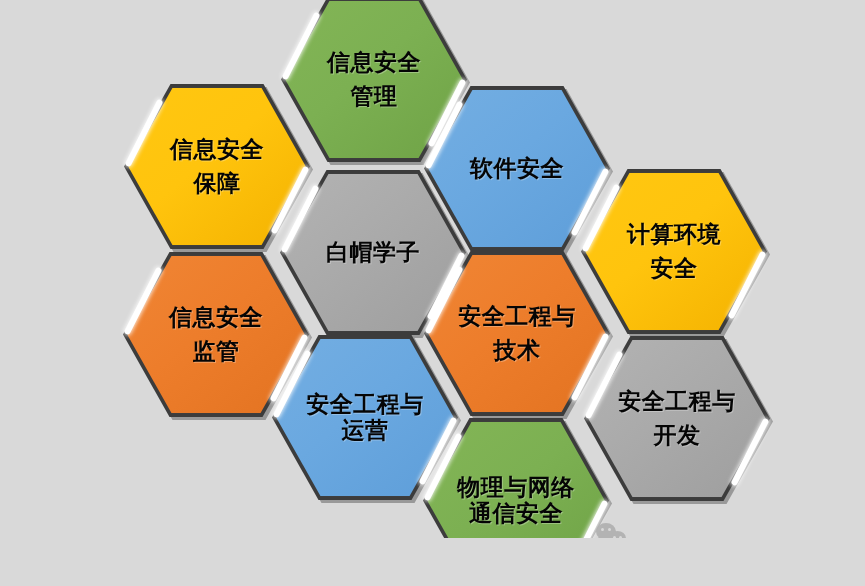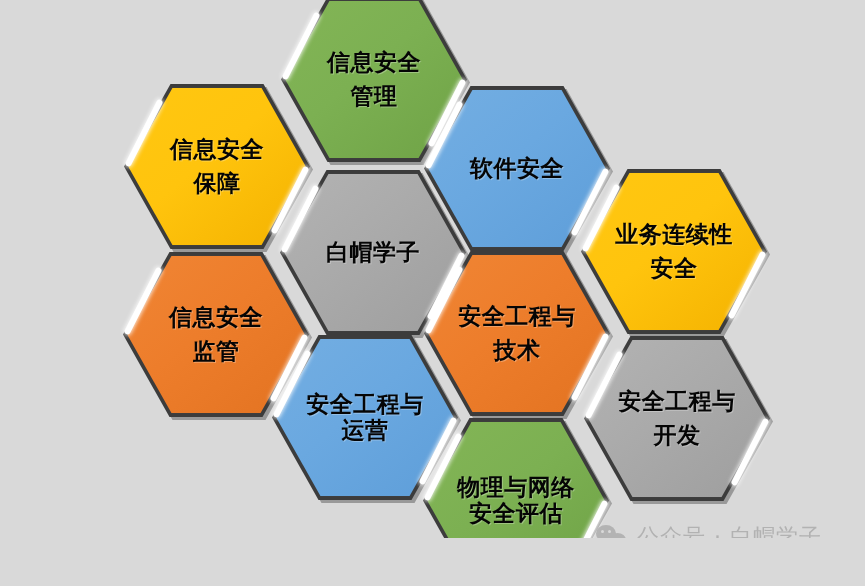--- a/index.html
+++ b/index.html
@@ -208,21 +208,21 @@
         <span class="gloss-tl"></span>
         <span class="gloss-br"></span>
         <div class="hex-label">白帽学子</div>
       </div>
       <div class="hex c-amber" style="left: 581px; top: 169px;">
         <div class="hex-shadow"></div>
         <div class="hex-outline"></div>
         <div class="hex-face"></div>
         <span class="gloss-tl"></span>
         <span class="gloss-br"></span>
-        <div class="hex-label">业务连续性
+        <div class="hex-label">计算环境
 安全</div>
       </div>
       <div class="hex c-orange" style="left: 123px; top: 252px;">
         <div class="hex-shadow"></div>
         <div class="hex-outline"></div>
         <div class="hex-face"></div>
         <span class="gloss-tl"></span>
         <span class="gloss-br"></span>
         <div class="hex-label">信息安全
 监管</div>
@@ -254,31 +254,30 @@
         <div class="hex-label">安全工程与
 开发</div>
       </div>
       <div class="hex c-green tight" style="left: 423px; top: 418px;">
         <div class="hex-shadow"></div>
         <div class="hex-outline"></div>
         <div class="hex-face"></div>
         <span class="gloss-tl"></span>
         <span class="gloss-br"></span>
         <div class="hex-label">物理与网络
-安全评估</div>
+通信安全</div>
       </div>
     </div>
 
   <div id="watermark">
     <span class="wechat-icon">
       <span class="bub bub-big"></span>
       <span class="bub tail-big"></span>
       <span class="bub bub-sml"></span>
       <span class="bub tail-sml"></span>
       <span class="bub dot d1"></span>
       <span class="bub dot d2"></span>
       <span class="bub dot d3"></span>
       <span class="bub dot d4"></span>
     </span>
-    <span class="wm-text">公众号 · 白帽学子</span>
   </div>
 
 </div>
 
 </body></html>

